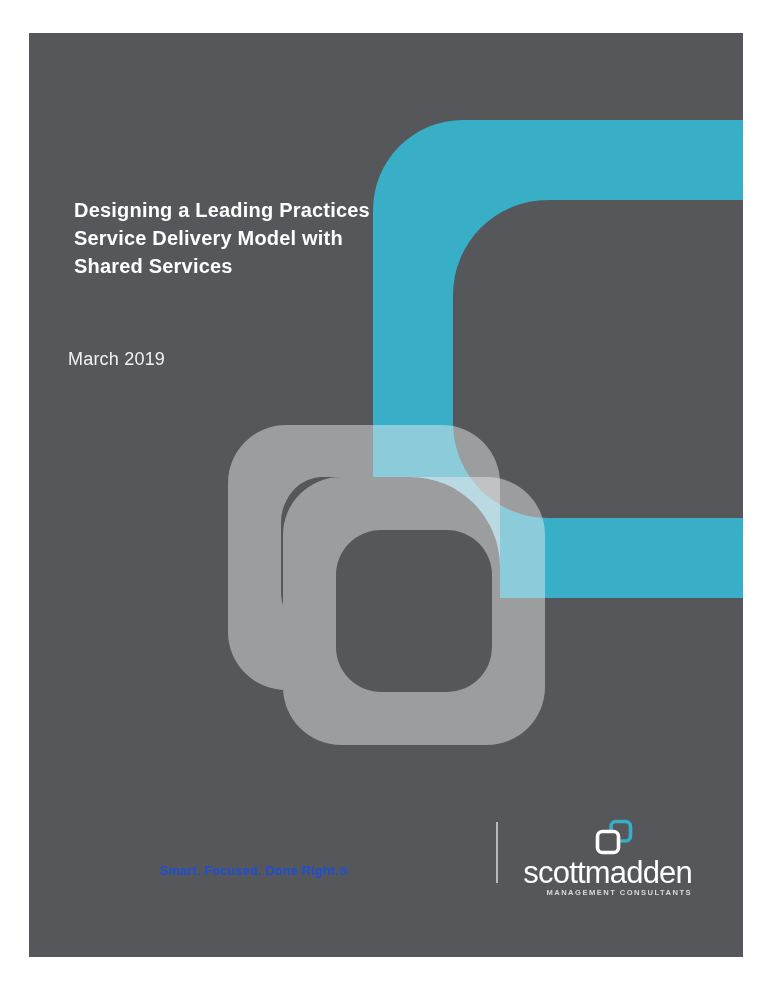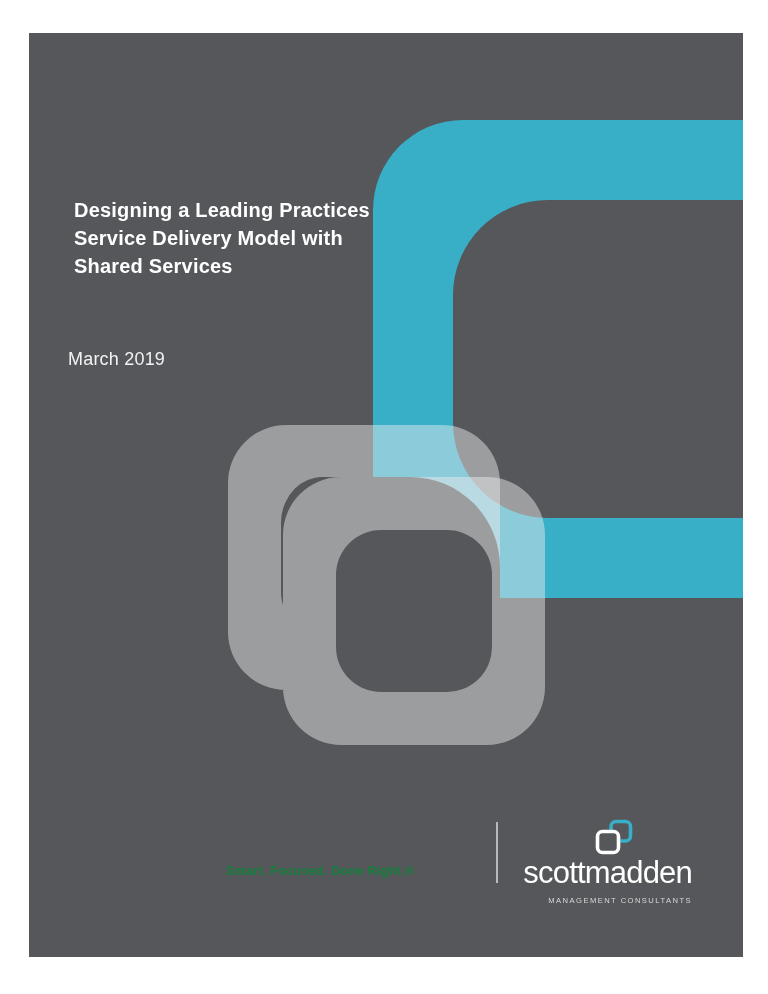--- a/index.html
+++ b/index.html
@@ -15,36 +15,36 @@
     position:absolute;left:68px;top:196px;width:360px;
     color:#ffffff;font-size:20px;font-weight:bold;line-height:28px;
     white-space:pre-line;letter-spacing:0.2px;margin-left:6px;
   }
   .cover-date{
     position:absolute;left:68px;top:349px;
     color:#f2f3f4;font-size:18px;font-weight:normal;letter-spacing:0.2px;
   }
   .tagline{
     position:absolute;left:160px;top:864px;width:320px;
-    text-align:center;
-    color:#15803d;font-size:12.5px;font-weight:bold;letter-spacing:0.3px;
+    text-align:left;
+    color:#1d4ed8;font-size:12.5px;font-weight:bold;letter-spacing:0.3px;
   }
   .divider{
     position:absolute;left:496px;top:822px;width:2px;height:61px;
     background:#c9cacc;opacity:0.85;
   }
   .logo-block{position:absolute;right:76px;top:818px;text-align:right;}
   .logo-icon{display:block;margin-left:auto;margin-right:58px;width:40px;height:40px;}
   .logo-text{
     color:#ffffff;font-size:31px;font-weight:normal;letter-spacing:-0.8px;
     line-height:30px;display:block;
   }
   .logo-subtext{
-    color:#d8d9da;font-size:7.6px;font-weight:normal;letter-spacing:1.45px;
-    display:block;margin-top:8px;
+    color:#d8d9da;font-size:7.6px;font-weight:bold;letter-spacing:1.45px;
+    display:block;margin-top:0;
   }
 </style>
 </head>
 <body>
 
 <div class="page">
 
   <svg class="decor-svg" viewBox="0 0 768 994" xmlns="http://www.w3.org/2000/svg" aria-hidden="true">
     <defs>
       <clipPath id="panelClip">

